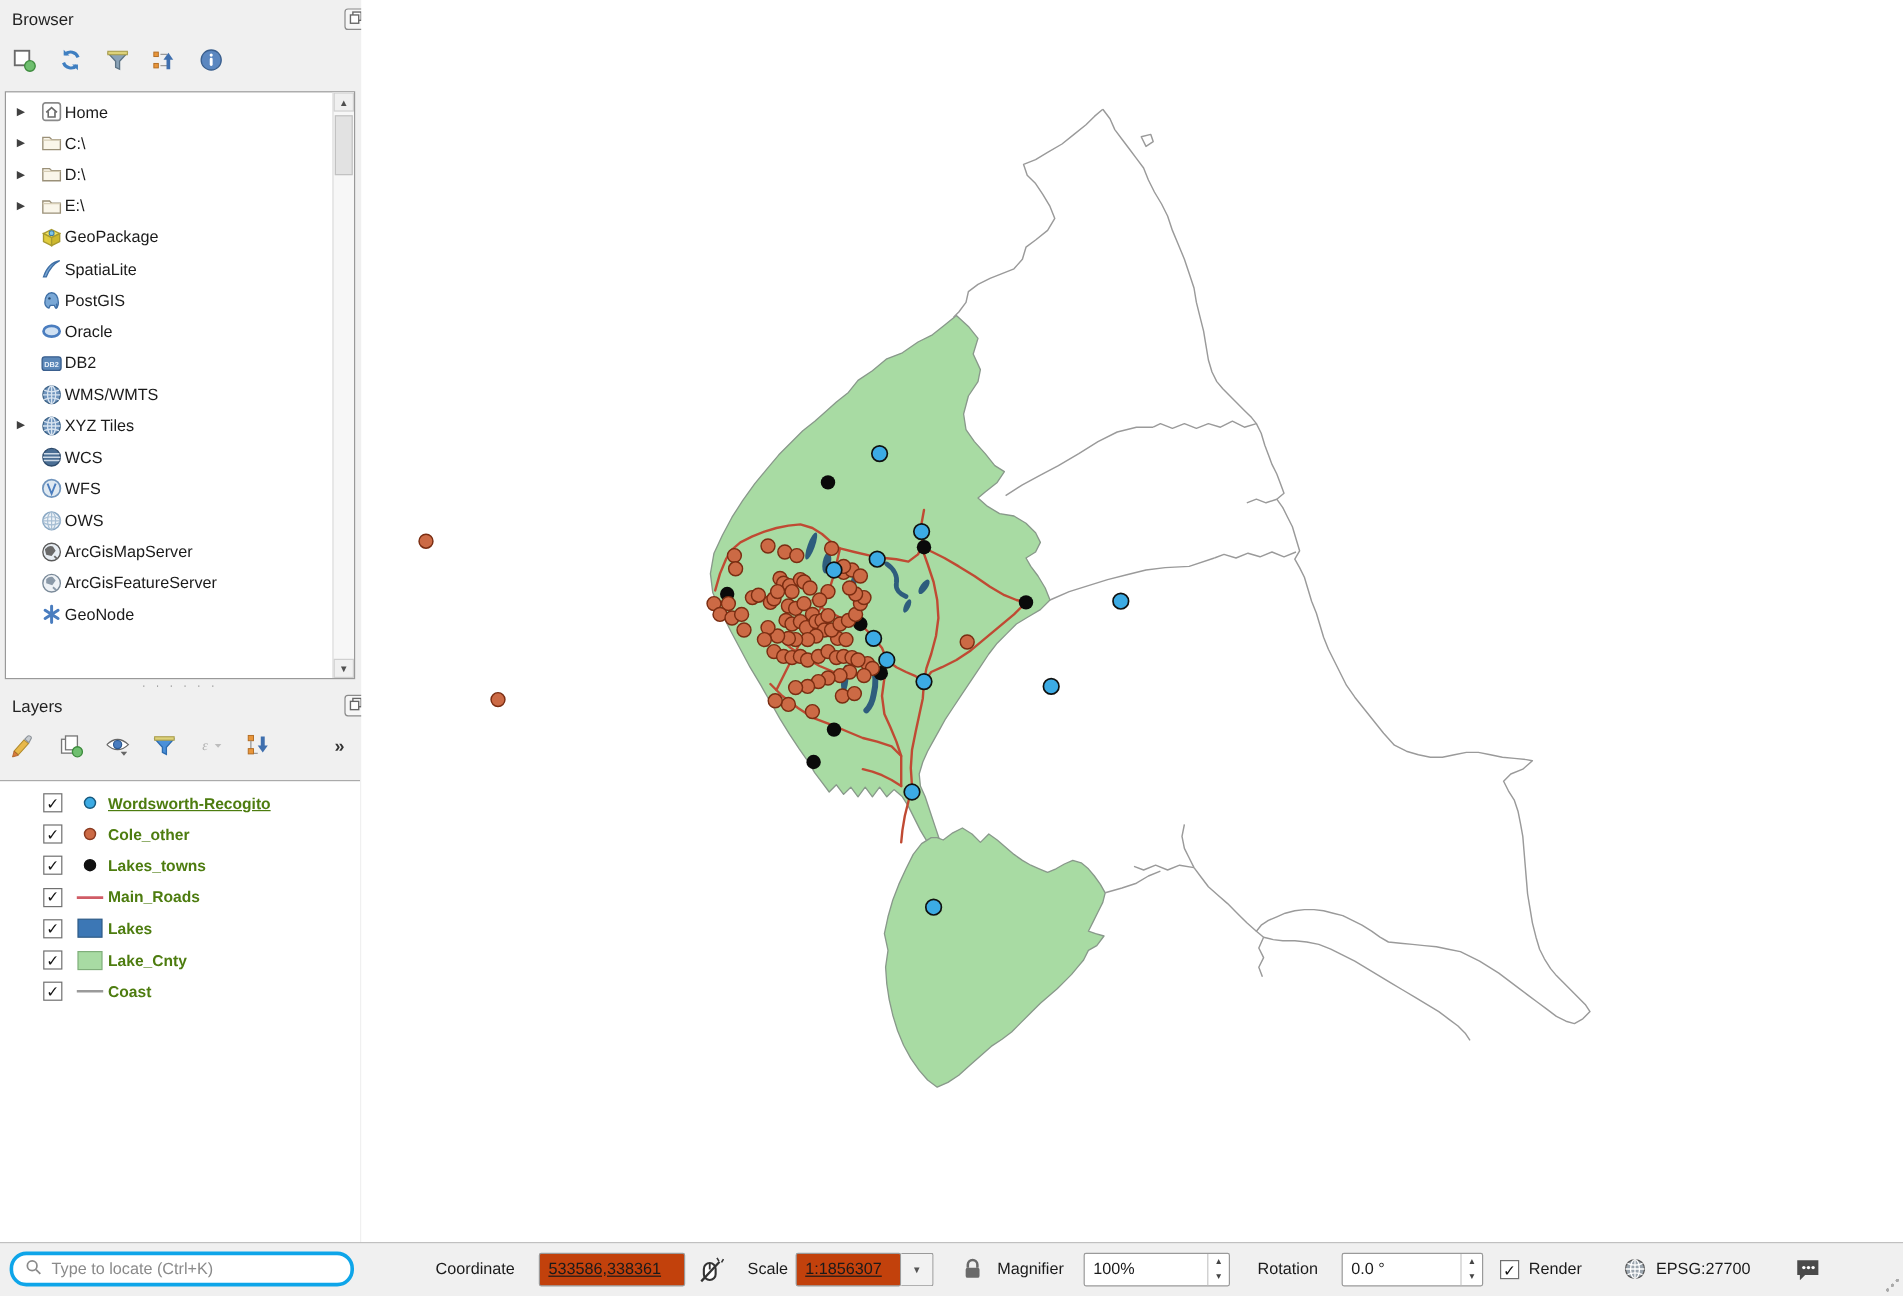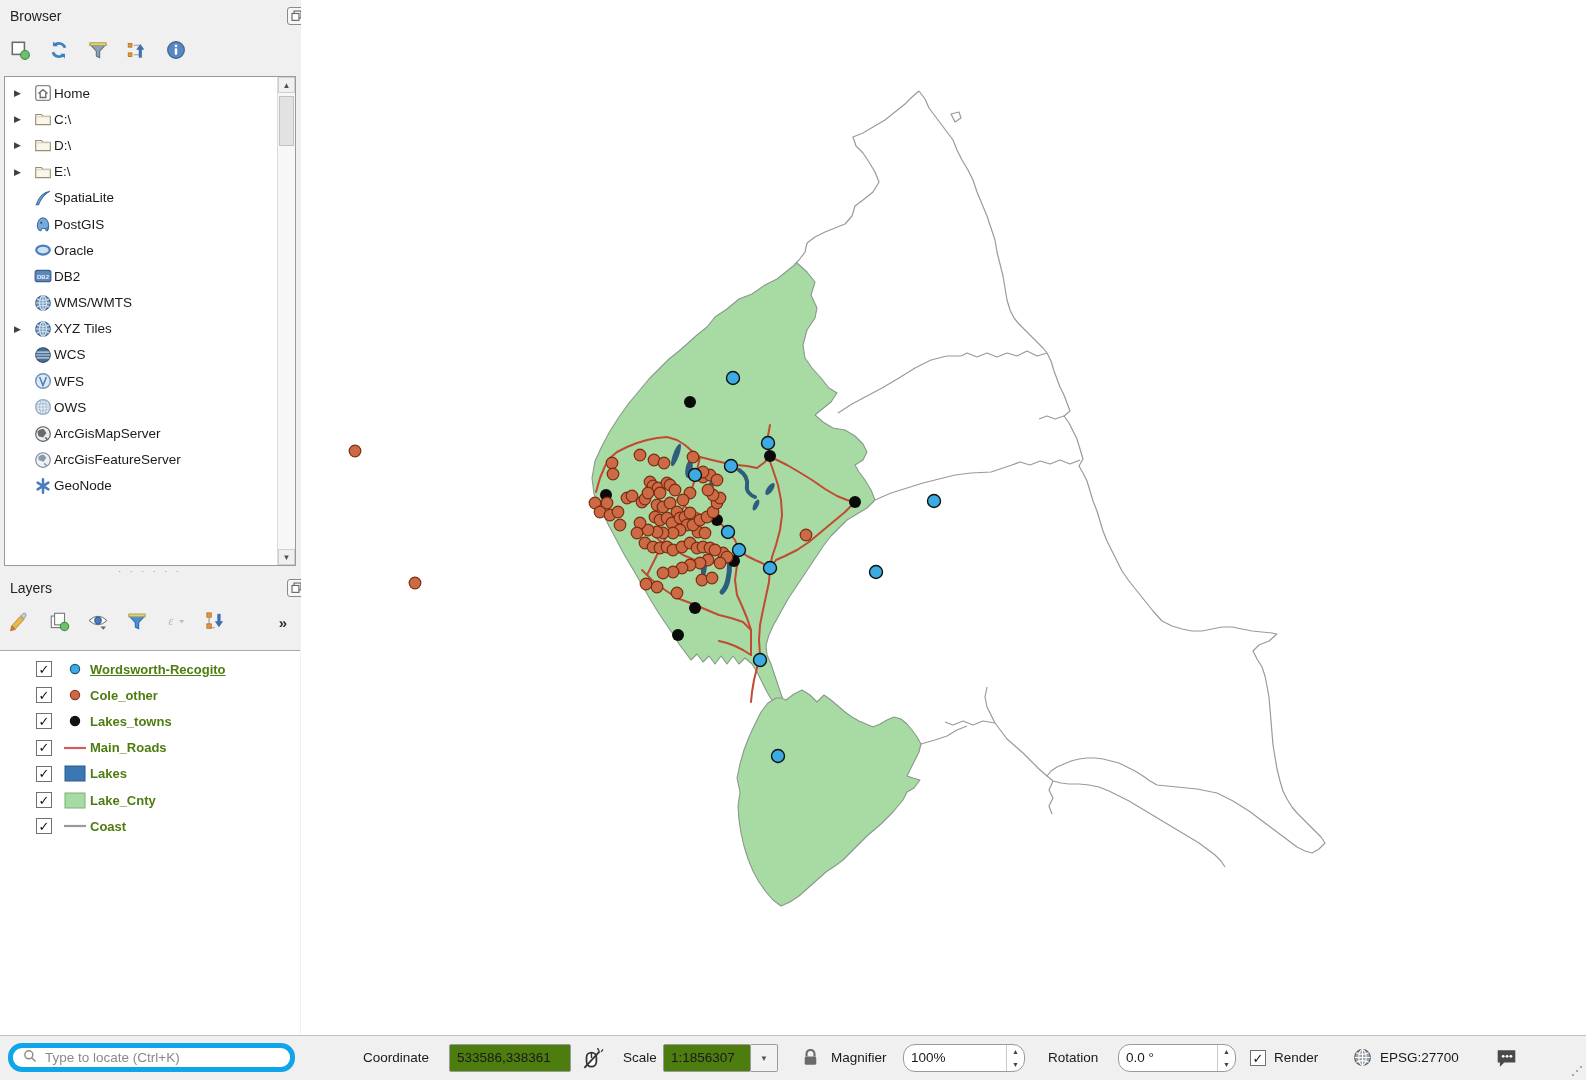--- a/index.html
+++ b/index.html
@@ -30,25 +30,25 @@
   .cbox { width:16px; height:16px; border:1px solid #707070; background:#fff; margin-left:36px; font-size:13px; font-weight:bold; color:#111; display:flex; align-items:center; justify-content:center; line-height:1; }
   .lmarker { width:30px; margin-left:8px; display:flex; justify-content:center; align-items:center; }
   .llabel { font-size:13px; font-weight:bold; color:#4d7c0f; margin-left:0; white-space:nowrap; }
   .llabel.selected { text-decoration:underline; }
   
   .map-area { position:absolute; left:301px; top:0; width:1285px; height:1035px; background:#ffffff; overflow:hidden; }
   #map-svg { position:absolute; left:6px; top:0; }
   
   .status-bar { position:absolute; left:0; top:1035px; width:1586px; height:45px; background:#f0f0f0; border-top:1px solid #c0c0c0; font-size:13.5px; color:#1a1a1a; }
   .sb-label { position:absolute; top:0; line-height:44px; }
-  .sb-input { position:absolute; top:8px; height:28px; background:#4d7c0f; border:1px solid #9a9a9a; border-radius:2px; font-size:13.5px; color:#1a1a1a; padding:0 7px; line-height:26px; }
-  .locator { position:absolute; left:8px; top:7px; width:287px; height:29px; border:5px solid #0ea5e9; border-radius:14px; background:#fff; display:flex; align-items:center; padding-left:9px;text-align:center; }
+  .sb-input { position:absolute; top:8px; height:28px; background:#c2410c; border:1px solid #9a9a9a; border-radius:2px; font-size:13.5px; color:#1a1a1a; padding:0 7px; line-height:26px;text-decoration:underline; }
+  .locator { position:absolute; left:8px; top:7px; width:287px; height:29px; border:3px solid #0ea5e9; border-radius:14px; background:#fff; display:flex; align-items:center; padding-left:9px;text-align:center; }
   .locator svg { width:16px; height:16px; }
   .locator-ph { color:#8a8a8a; margin-left:7px; font-size:13.5px; }
-  .spinbox { position:absolute; top:8px; height:28px; background:#fff; border:1px solid #9a9a9a; border-radius:12px; }
+  .spinbox { position:absolute; top:8px; height:28px; background:#fff; border:1px solid #9a9a9a; border-radius:2px; }
   .spin-text { position:absolute; left:7px; line-height:26px; }
   .spin-arrows { position:absolute; right:0; top:0; width:18px; height:100%; border-left:1px solid #c8c8c8; display:flex; flex-direction:column; }
   .spin-arrows div { flex:1; display:flex; align-items:center; justify-content:center; font-size:7px; color:#444; }
   .combo-arrow-btn { position:absolute; top:8px; width:27px; height:28px; border:1px solid #9a9a9a; border-left:none; border-radius:0 2px 2px 0; background:#f2f2f2; display:flex; align-items:center; justify-content:center; font-size:8px; color:#555; }
   .sb-icon { position:absolute; }
   .sb-icon svg { display:block; }
   .grip { position:absolute; right:3px; bottom:3px; width:12px; height:12px;
     background-image:radial-gradient(circle at 2px 10px,#aaa 1.3px,transparent 1.6px),radial-gradient(circle at 6px 6px,#aaa 1.3px,transparent 1.6px),radial-gradient(circle at 10px 2px,#aaa 1.3px,transparent 1.6px); }
 </style>
 </head>
@@ -133,20 +133,30 @@
               </svg></span>
             <span class="tree-label">D:\</span>
           </div>
           <div class="tree-row">
             <span class="tree-arrow">▶</span>
             <span class="tree-icon"><svg viewBox="0 0 16 16">
                 <path d="M1.5 4h5l1.5 1.6h6.5v7.4h-13z" fill="#faf6ea" stroke="#9a9078"></path>
                 <path d="M1.5 6h13" stroke="#d5ccb4" stroke-width="0.9"></path>
               </svg></span>
             <span class="tree-label">E:\</span>
+          </div>
+          <div class="tree-row">
+            <span class="tree-arrow"></span>
+            <span class="tree-icon"><svg viewBox="0 0 16 16">
+                <polygon points="8,2 14,5 8,8 2,5" fill="#f2e460" stroke="#a89a30"></polygon>
+                <polygon points="2,5 8,8 8,14 2,11" fill="#e0cc3e" stroke="#a89a30"></polygon>
+                <polygon points="14,5 8,8 8,14 14,11" fill="#cdb82e" stroke="#a89a30"></polygon>
+                <circle cx="8" cy="4.7" r="1.8" fill="#7ec4e8" stroke="#3a7ba8" stroke-width="0.8"></circle>
+              </svg></span>
+            <span class="tree-label">GeoPackage</span>
           </div>
           <div class="tree-row">
             <span class="tree-arrow"></span>
             <span class="tree-icon"><svg viewBox="0 0 16 16">
                 <path d="M2 14C4 8 8 3 14 2 10 4 6 9 4 14z" fill="#7aa8d6" stroke="#3f6fa5"></path>
               </svg></span>
             <span class="tree-label">SpatiaLite</span>
           </div>
           <div class="tree-row">
             <span class="tree-arrow"></span>

